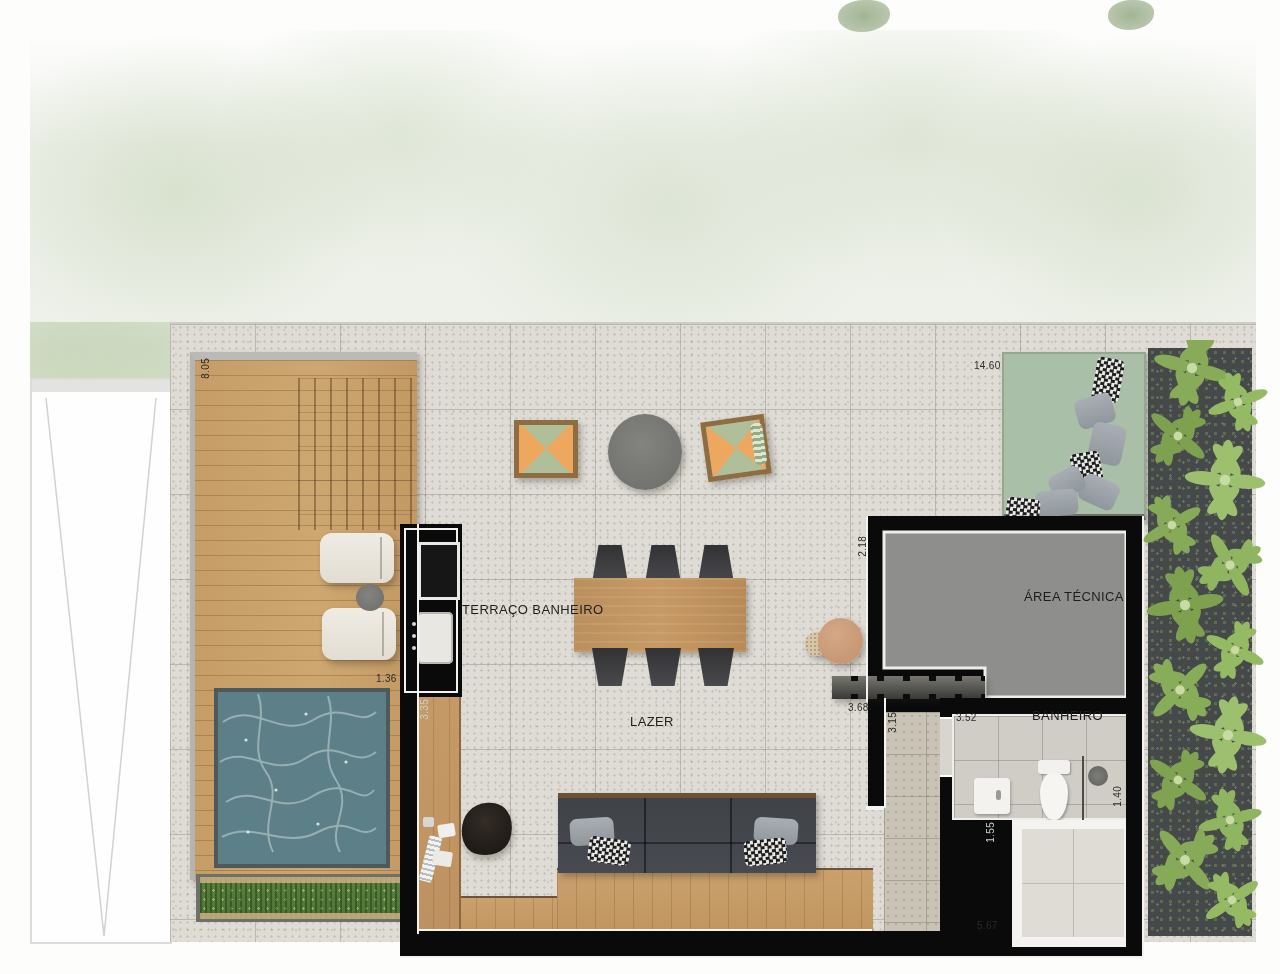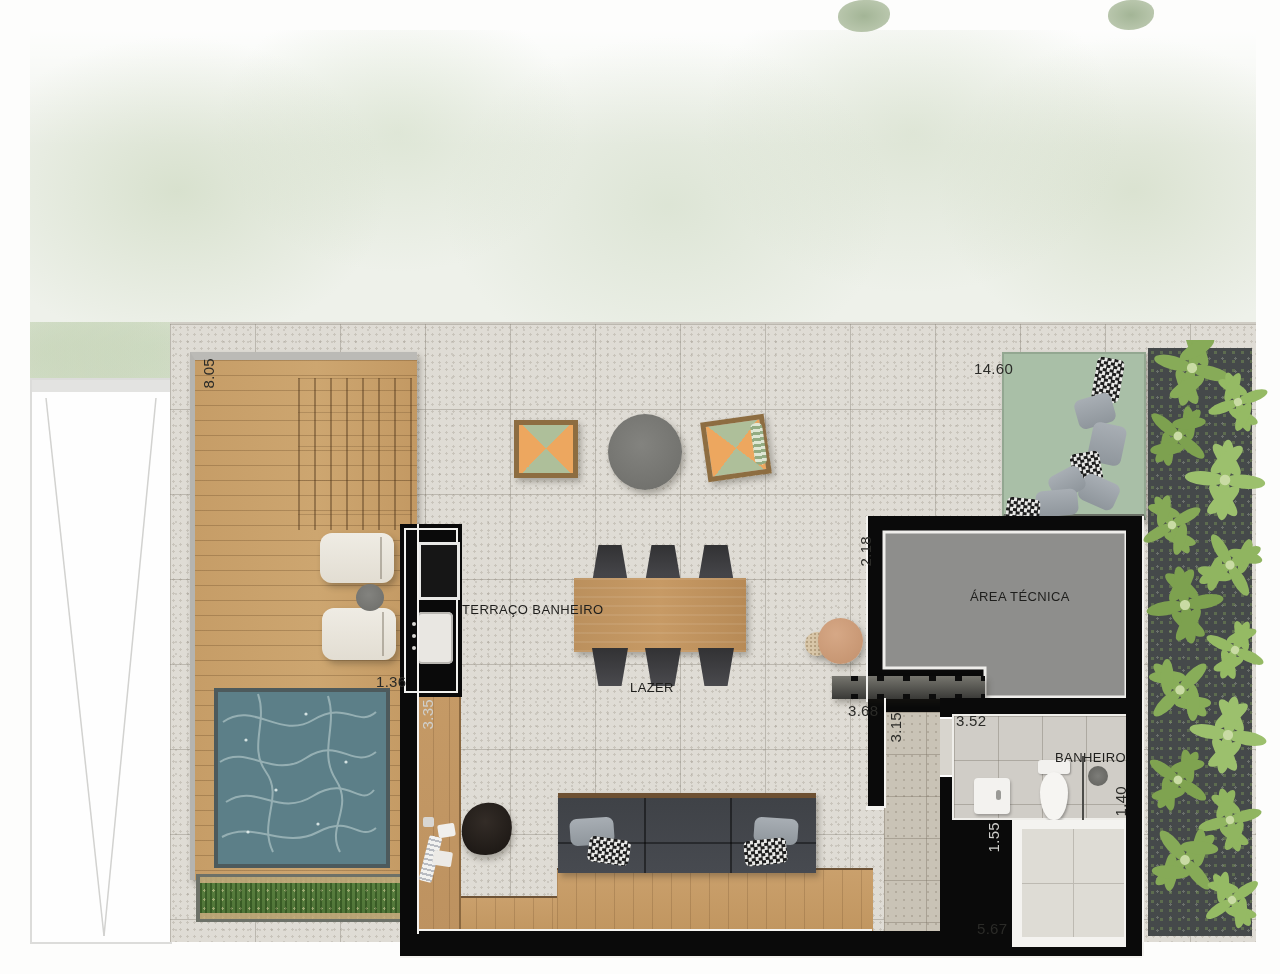--- a/index.html
+++ b/index.html
@@ -105,21 +105,21 @@
   .stairs::before{top:0;} .stairs::after{bottom:0;}
 
   
   .planter{background:
       radial-gradient(rgba(130,160,90,.4) 1.5px, transparent 2px) 0 0/9px 9px,
       radial-gradient(rgba(220,230,210,.25) 1px, transparent 1.4px) 3px 4px/13px 13px,
       #45494a;}
 
   
   .room-label{color:#1e1e1c;font-size:13px;letter-spacing:.4px;white-space:nowrap;}
-  .dim{color:#2b2b28;font-size:15px;letter-spacing:.3px;white-space:nowrap;}
+  .dim{color:#2b2b28;font-size:10px;letter-spacing:.3px;white-space:nowrap;}
   .dim.light{color:#cfcfcc;}
   .dim.v{writing-mode:vertical-rl;transform:rotate(180deg);}
 
   .daybed{background:#a9bfa7;border:2px solid #93a791;border-bottom:6px solid #6a6f66;}
 </style>
 </head>
 <body>
 
 <div id="canvas">
 
@@ -300,23 +300,23 @@
     <use href="#ros" fill="#95ba64" transform="translate(105,310) scale(1.2) rotate(25)"></use>
     <use href="#ros" fill="#88ad59" transform="translate(50,350) scale(1.4) rotate(-45)"></use>
     <use href="#ros" fill="#9cc06d" transform="translate(98,395) scale(1.5) rotate(10)"></use>
     <use href="#ros" fill="#7fa350" transform="translate(48,440) scale(1.3) rotate(35)"></use>
     <use href="#ros" fill="#90b560" transform="translate(100,480) scale(1.25) rotate(-15)"></use>
     <use href="#ros" fill="#86aa57" transform="translate(55,520) scale(1.45) rotate(50)"></use>
     <use href="#ros" fill="#95ba64" transform="translate(102,560) scale(1.2) rotate(-35)"></use>
   </svg>
 
   <div class="abs room-label" style="left:462px;top:602px;">TERRAÇO BANHEIRO</div>
-  <div class="abs room-label" style="left:630px;top:680px;">LAZER</div>
-  <div class="abs room-label tecfloor-label" style="left:970px;top:589px;">ÁREA TÉCNICA</div>
-  <div class="abs room-label" style="left:1032px;top:750px;margin-left:23px;">BANHEIRO</div>
+  <div class="abs room-label" style="left:630px;top:714px;">LAZER</div>
+  <div class="abs room-label tecfloor-label" style="left:1024px;top:589px;">ÁREA TÉCNICA</div>
+  <div class="abs room-label" style="left:1032px;top:708px;">BANHEIRO</div>
 
   <div class="abs dim v" style="left:200px;top:358px;">8.05</div>
   <div class="abs dim" style="left:974px;top:360px;">14.60</div>
   <div class="abs dim" style="left:376px;top:673px;">1.36</div>
   <div class="abs dim v light" style="left:419px;top:699px;">3.35</div>
   <div class="abs dim v" style="left:857px;top:536px;">2.18</div>
   <div class="abs dim" style="left:848px;top:702px;">3.68</div>
   <div class="abs dim v" style="left:887px;top:712px;">3.15</div>
   <div class="abs dim" style="left:956px;top:712px;">3.52</div>
   <div class="abs dim v" style="left:1112px;top:786px;">1.40</div>

